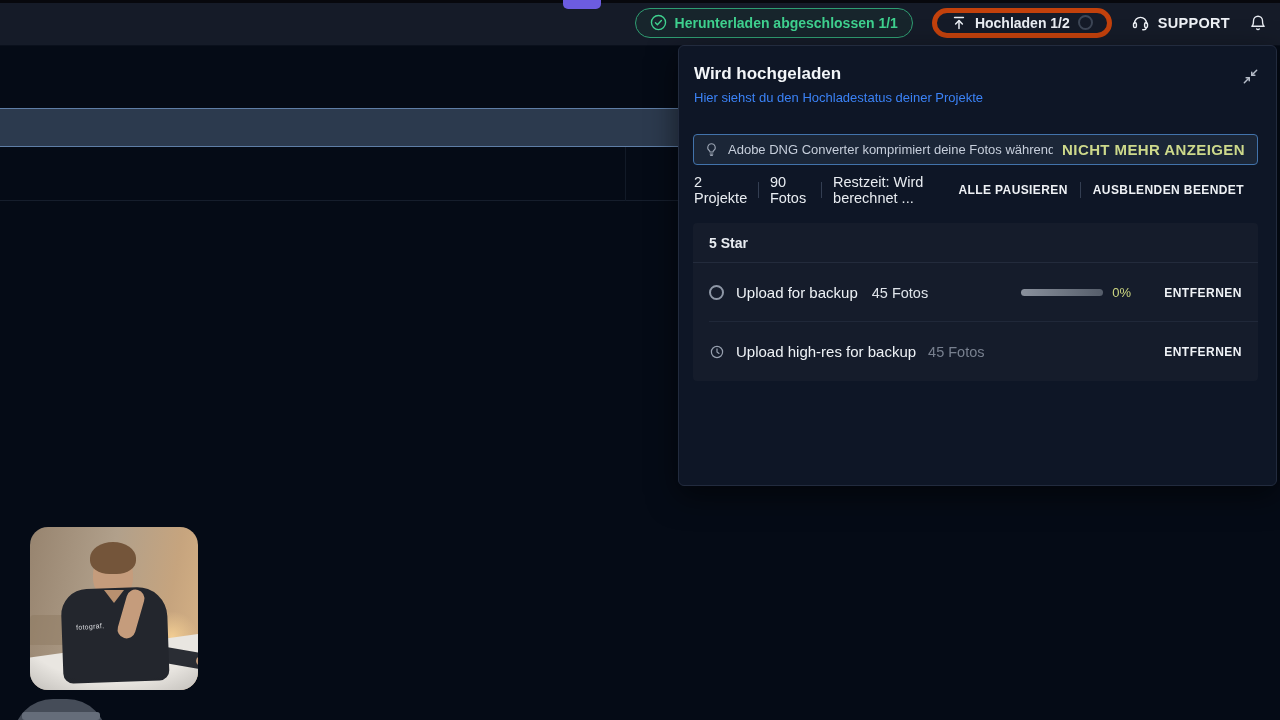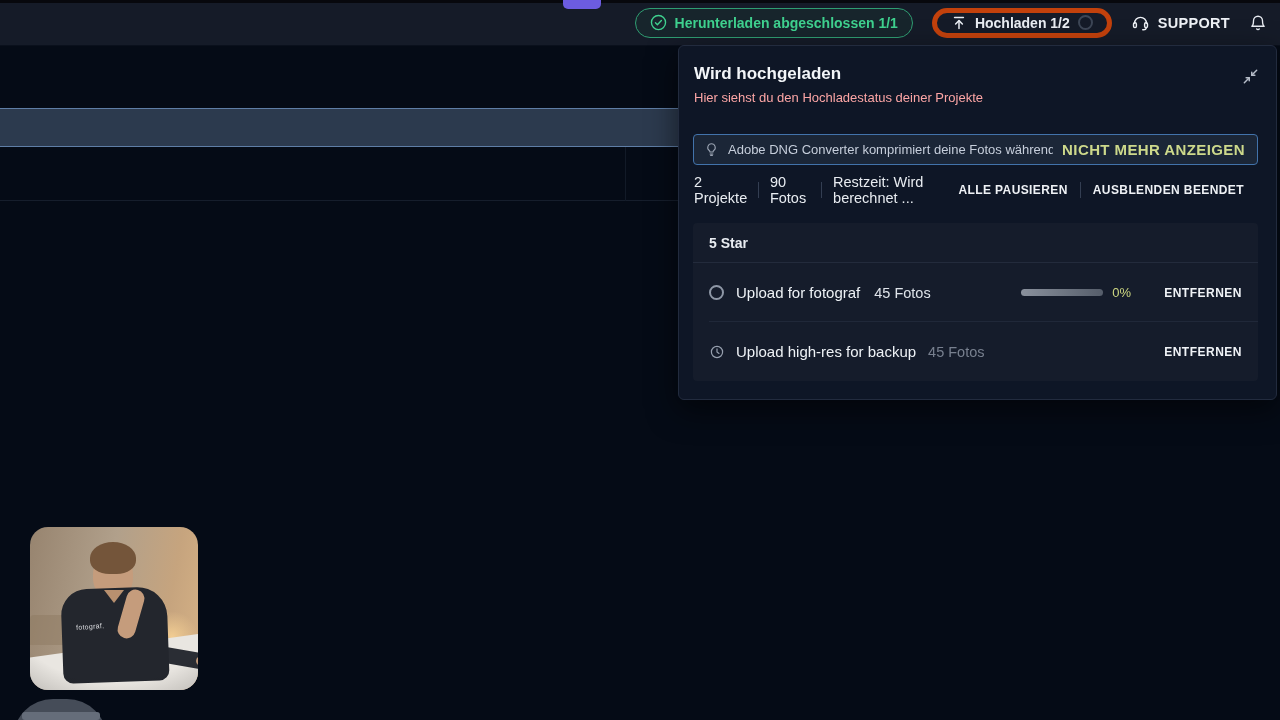--- a/index.html
+++ b/index.html
@@ -29,24 +29,24 @@
   .icon{display:inline-flex;align-items:center;justify-content:center;}
   .bell{color:#e8ecf2;cursor:pointer;}
 
   
   .bg-row-highlight{position:absolute;left:0;top:108px;width:678px;height:39px;background:#2c3a4e;
         border-top:1px solid #5f7ea6;border-bottom:1px solid #5f7ea6;}
   .bg-divider{position:absolute;left:0;top:200px;width:678px;height:1px;background:#161e2c;}
   .bg-vline{position:absolute;left:625px;top:147px;width:1px;height:54px;background:#121a27;}
 
   
-  .panel{position:absolute;left:678px;top:45px;width:599px;height:355px;background:var(--panel-bg);
+  .panel{position:absolute;left:678px;top:45px;width:599px;height:441px;background:var(--panel-bg);
          border:1px solid #222b3e;border-radius:6px;box-shadow:0 10px 30px rgba(0,0,0,.55);}
   .panel-title{position:absolute;left:15px;top:18px;font-size:17px;font-weight:700;color:#f2f5f8;}
-  .panel-subtitle{position:absolute;left:15px;top:44px;font-size:13px;color:#fca5a5;}
+  .panel-subtitle{position:absolute;left:15px;top:44px;font-size:13px;color:#3b82f6;}
   .collapse-btn{position:absolute;right:16px;top:20px;width:20px;height:20px;color:#b6bdc9;cursor:pointer;}
 
   .tip-box{position:absolute;left:14px;right:18px;top:88px;height:31px;border:1px solid var(--tip-border-blue);
            border-radius:4px;background:#1b2637;display:flex;align-items:center;gap:9px;padding:0 12px 0 10px;}
   .tip-bulb{color:#9aa3b2;flex:none;}
   .tip-text{flex:1;font-size:13px;color:#c6cedb;white-space:nowrap;overflow:hidden;}
   .tip-dismiss{font-size:15px;font-weight:700;letter-spacing:.4px;color:#cdd98b;cursor:pointer;white-space:nowrap;}
 
   .summary-row{position:absolute;left:15px;right:32px;top:134px;height:20px;display:flex;
                align-items:center;justify-content:space-between;}
@@ -196,21 +196,21 @@
         <span class="sep"></span>
         <span class="text-btn">AUSBLENDEN BEENDET</span>
       </div>
     </div>
 
     <div class="group-card">
       <div class="group-header">5 Star</div>
 
       <div class="upload-row with-divider">
         <span class="status-ring"></span>
-        <span class="upload-name">Upload for fotograf</span>
+        <span class="upload-name">Upload for backup</span>
         <span class="upload-count">45 Fotos</span>
         <span class="spacer"></span>
         <span class="progress-track">
           <span class="progress-fill" style="width: 0%;"></span>
         </span>
         <span class="progress-label">0%</span>
         <span class="remove-btn">ENTFERNEN</span>
       </div>
 
       <div class="upload-row">

